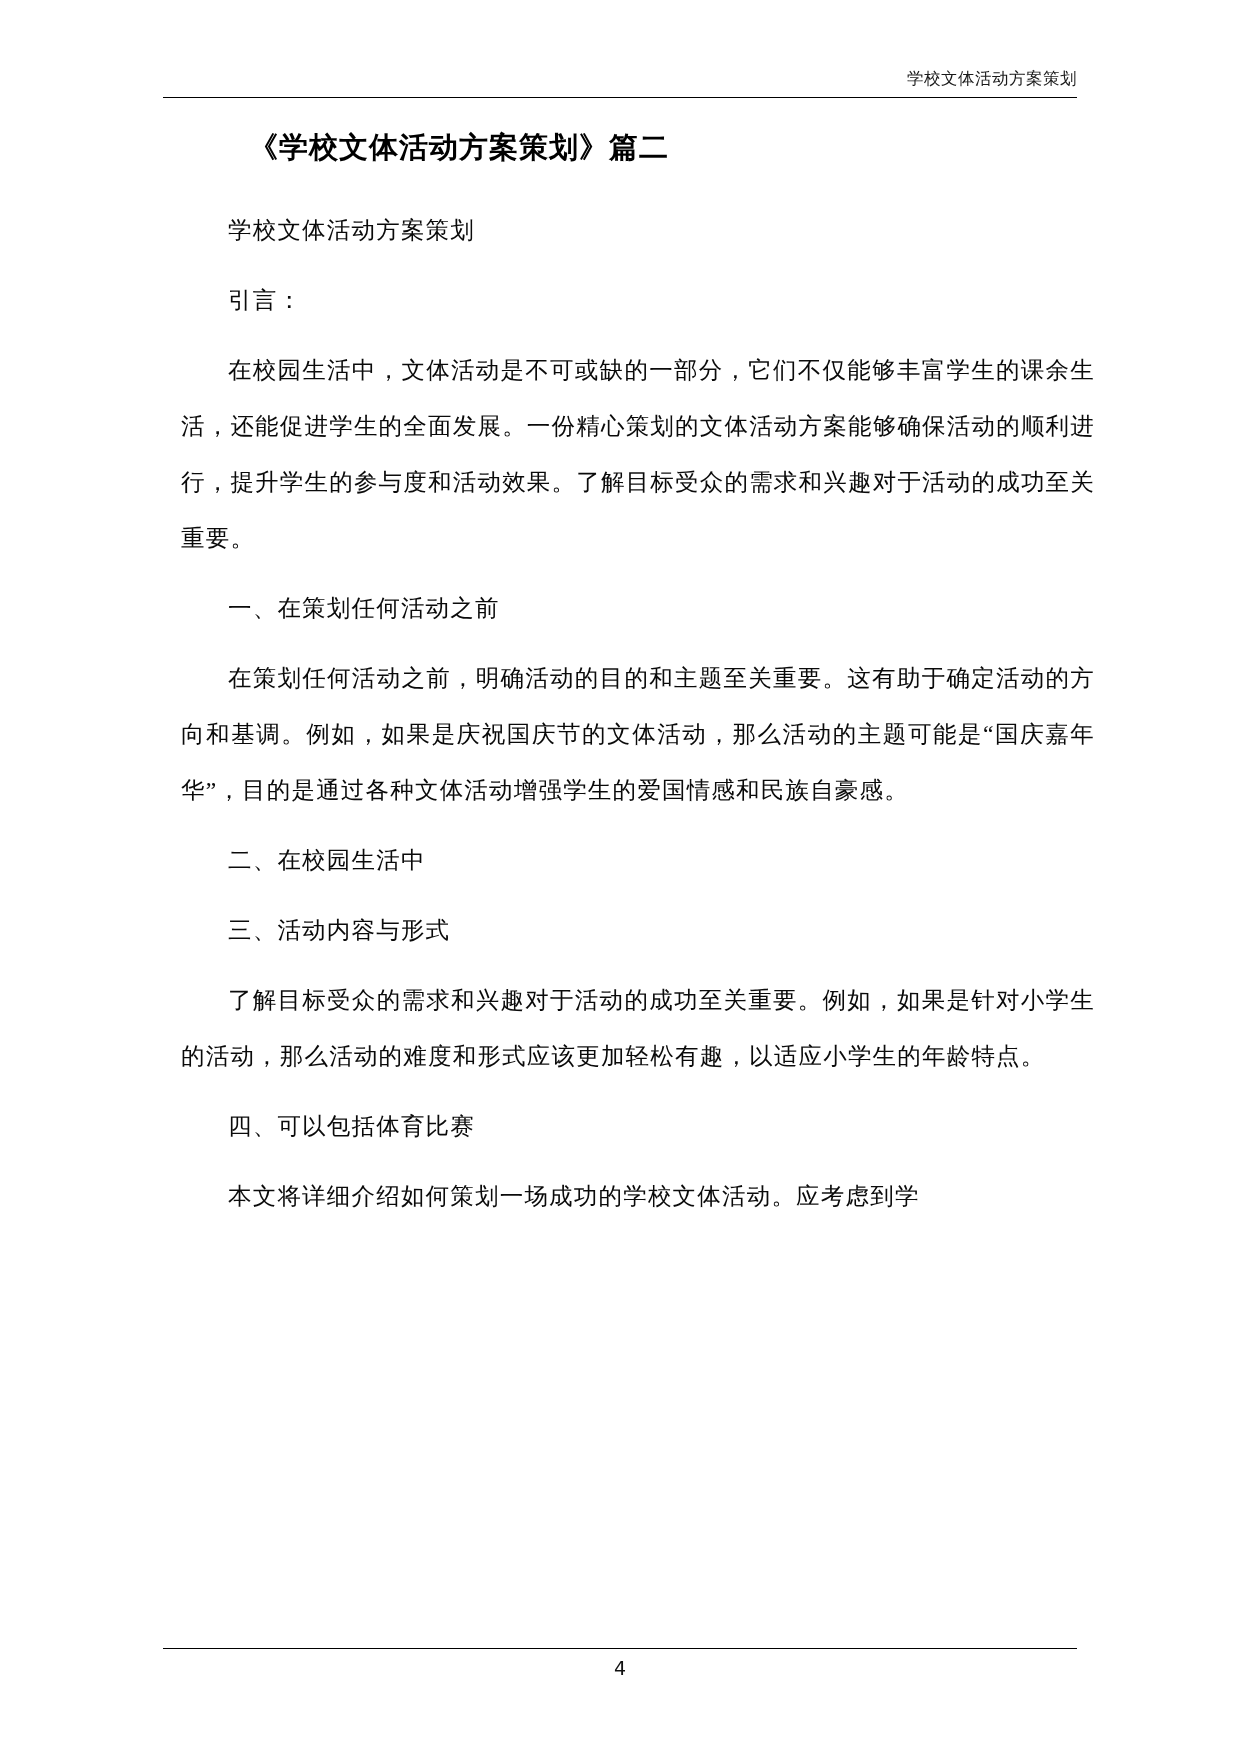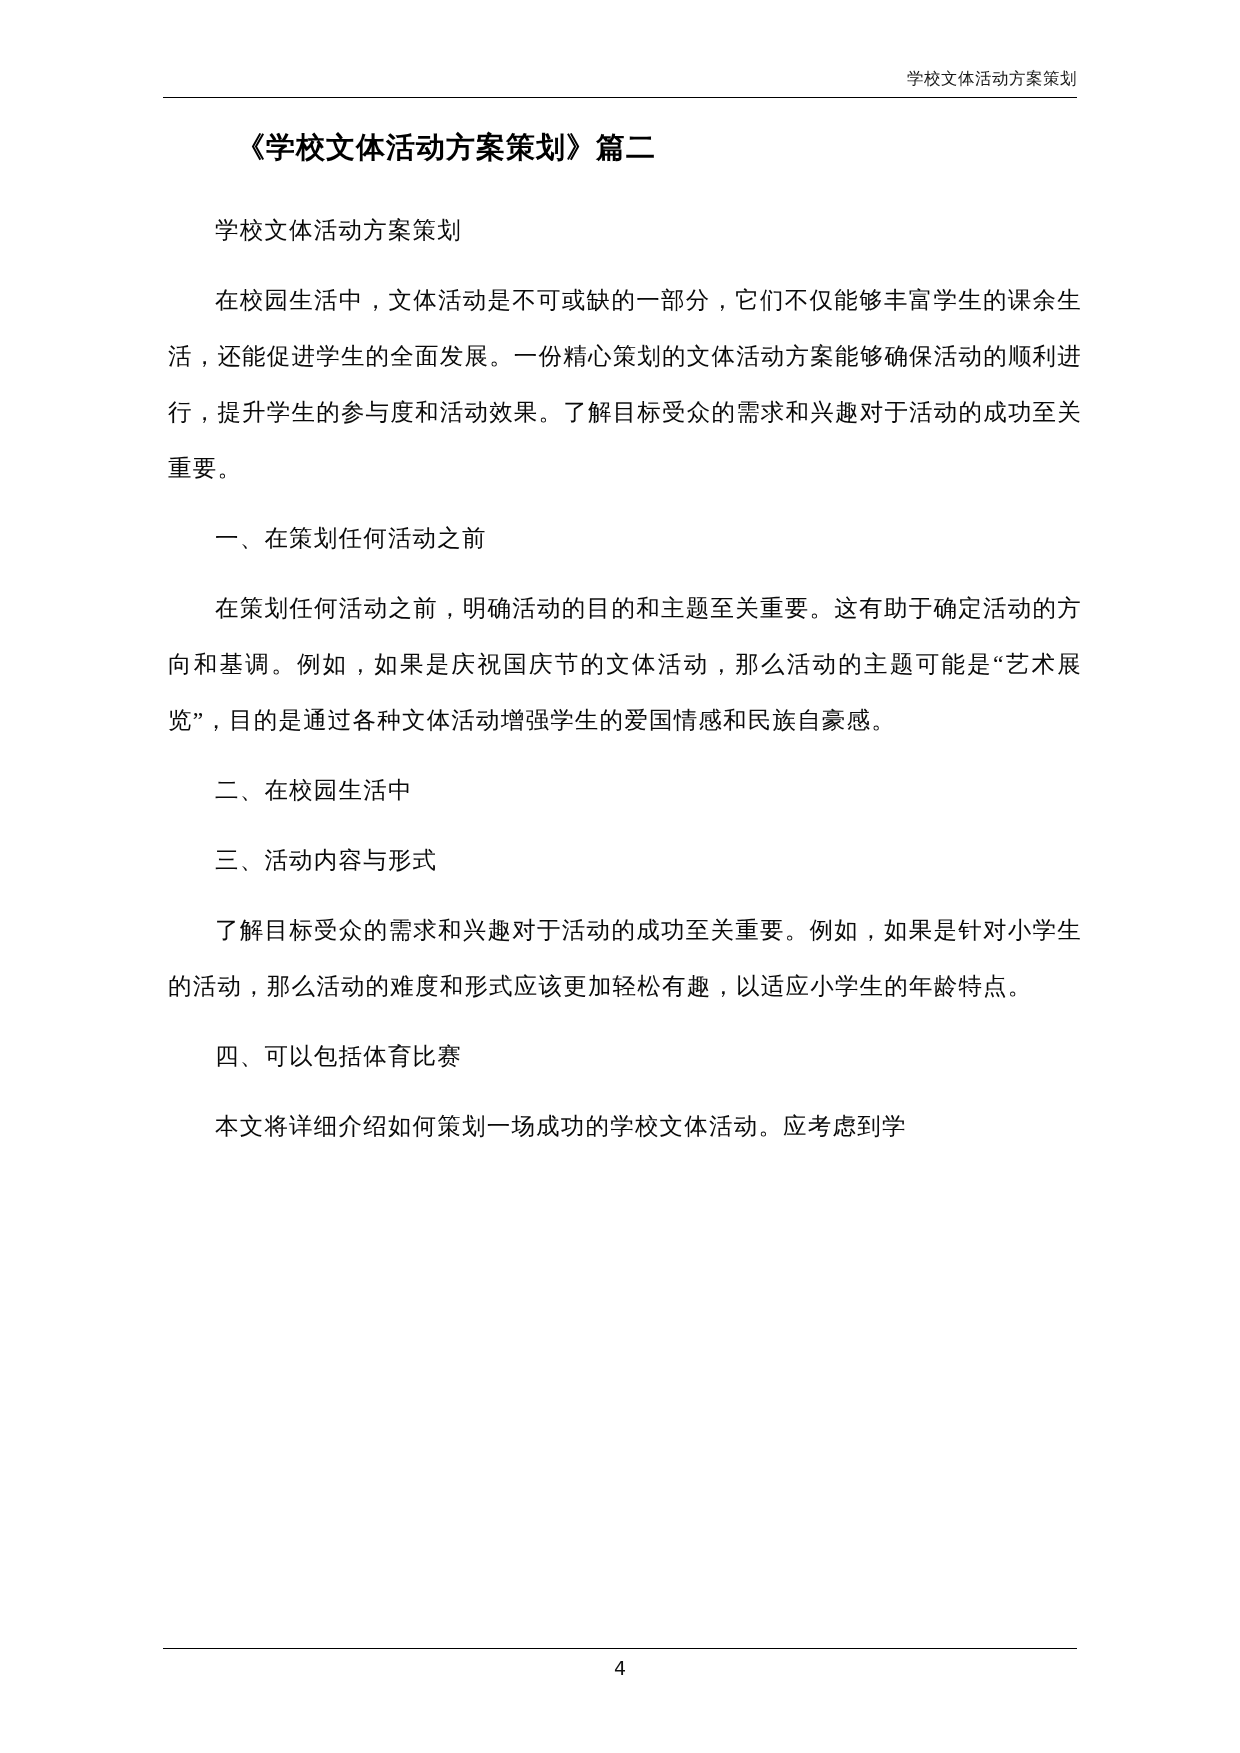--- a/index.html
+++ b/index.html
@@ -38,21 +38,21 @@
     top: 97px;
     left: 163px;
     width: 914px;
     height: 1px;
     background: #000000;
   }
   
   .content {
     position: absolute;
     top: 128px;
-    left: 168px;
+    left: 181px;
     width: 914px;
   }
   .doc-title {
     font-family: "DejaVu Sans", "Liberation Sans", sans-serif;
     font-weight: bold;
     font-size: 29px;
     letter-spacing: 1px;
     margin: 0 0 34px 0;
     padding-left: 68px;
     color: #000000;
@@ -94,23 +94,24 @@
 
 <div class="page">
 
   <div class="header">学校文体活动方案策划</div>
   <div class="header-rule"></div>
 
   <div class="content">
     <h1 class="doc-title">《学校文体活动方案策划》篇二</h1>
 
     <p class="para indent">学校文体活动方案策划</p>
+    <p class="para indent">引言：</p>
     <p class="para indent">在校园生活中，文体活动是不可或缺的一部分，它们不仅能够丰富学生的课余生活，还能促进学生的全面发展。一份精心策划的文体活动方案能够确保活动的顺利进行，提升学生的参与度和活动效果。了解目标受众的需求和兴趣对于活动的成功至关重要。</p>
     <p class="para indent">一、在策划任何活动之前</p>
-    <p class="para indent">在策划任何活动之前，明确活动的目的和主题至关重要。这有助于确定活动的方向和基调。例如，如果是庆祝国庆节的文体活动，那么活动的主题可能是“艺术展览”，目的是通过各种文体活动增强学生的爱国情感和民族自豪感。</p>
+    <p class="para indent">在策划任何活动之前，明确活动的目的和主题至关重要。这有助于确定活动的方向和基调。例如，如果是庆祝国庆节的文体活动，那么活动的主题可能是“国庆嘉年华”，目的是通过各种文体活动增强学生的爱国情感和民族自豪感。</p>
     <p class="para indent">二、在校园生活中</p>
     <p class="para indent">三、活动内容与形式</p>
     <p class="para indent">了解目标受众的需求和兴趣对于活动的成功至关重要。例如，如果是针对小学生的活动，那么活动的难度和形式应该更加轻松有趣，以适应小学生的年龄特点。</p>
     <p class="para indent">四、可以包括体育比赛</p>
     <p class="para indent">本文将详细介绍如何策划一场成功的学校文体活动。应考虑到学</p>
   </div>
 
   <div class="footer-rule"></div>
   <div class="page-number">4</div>
 

